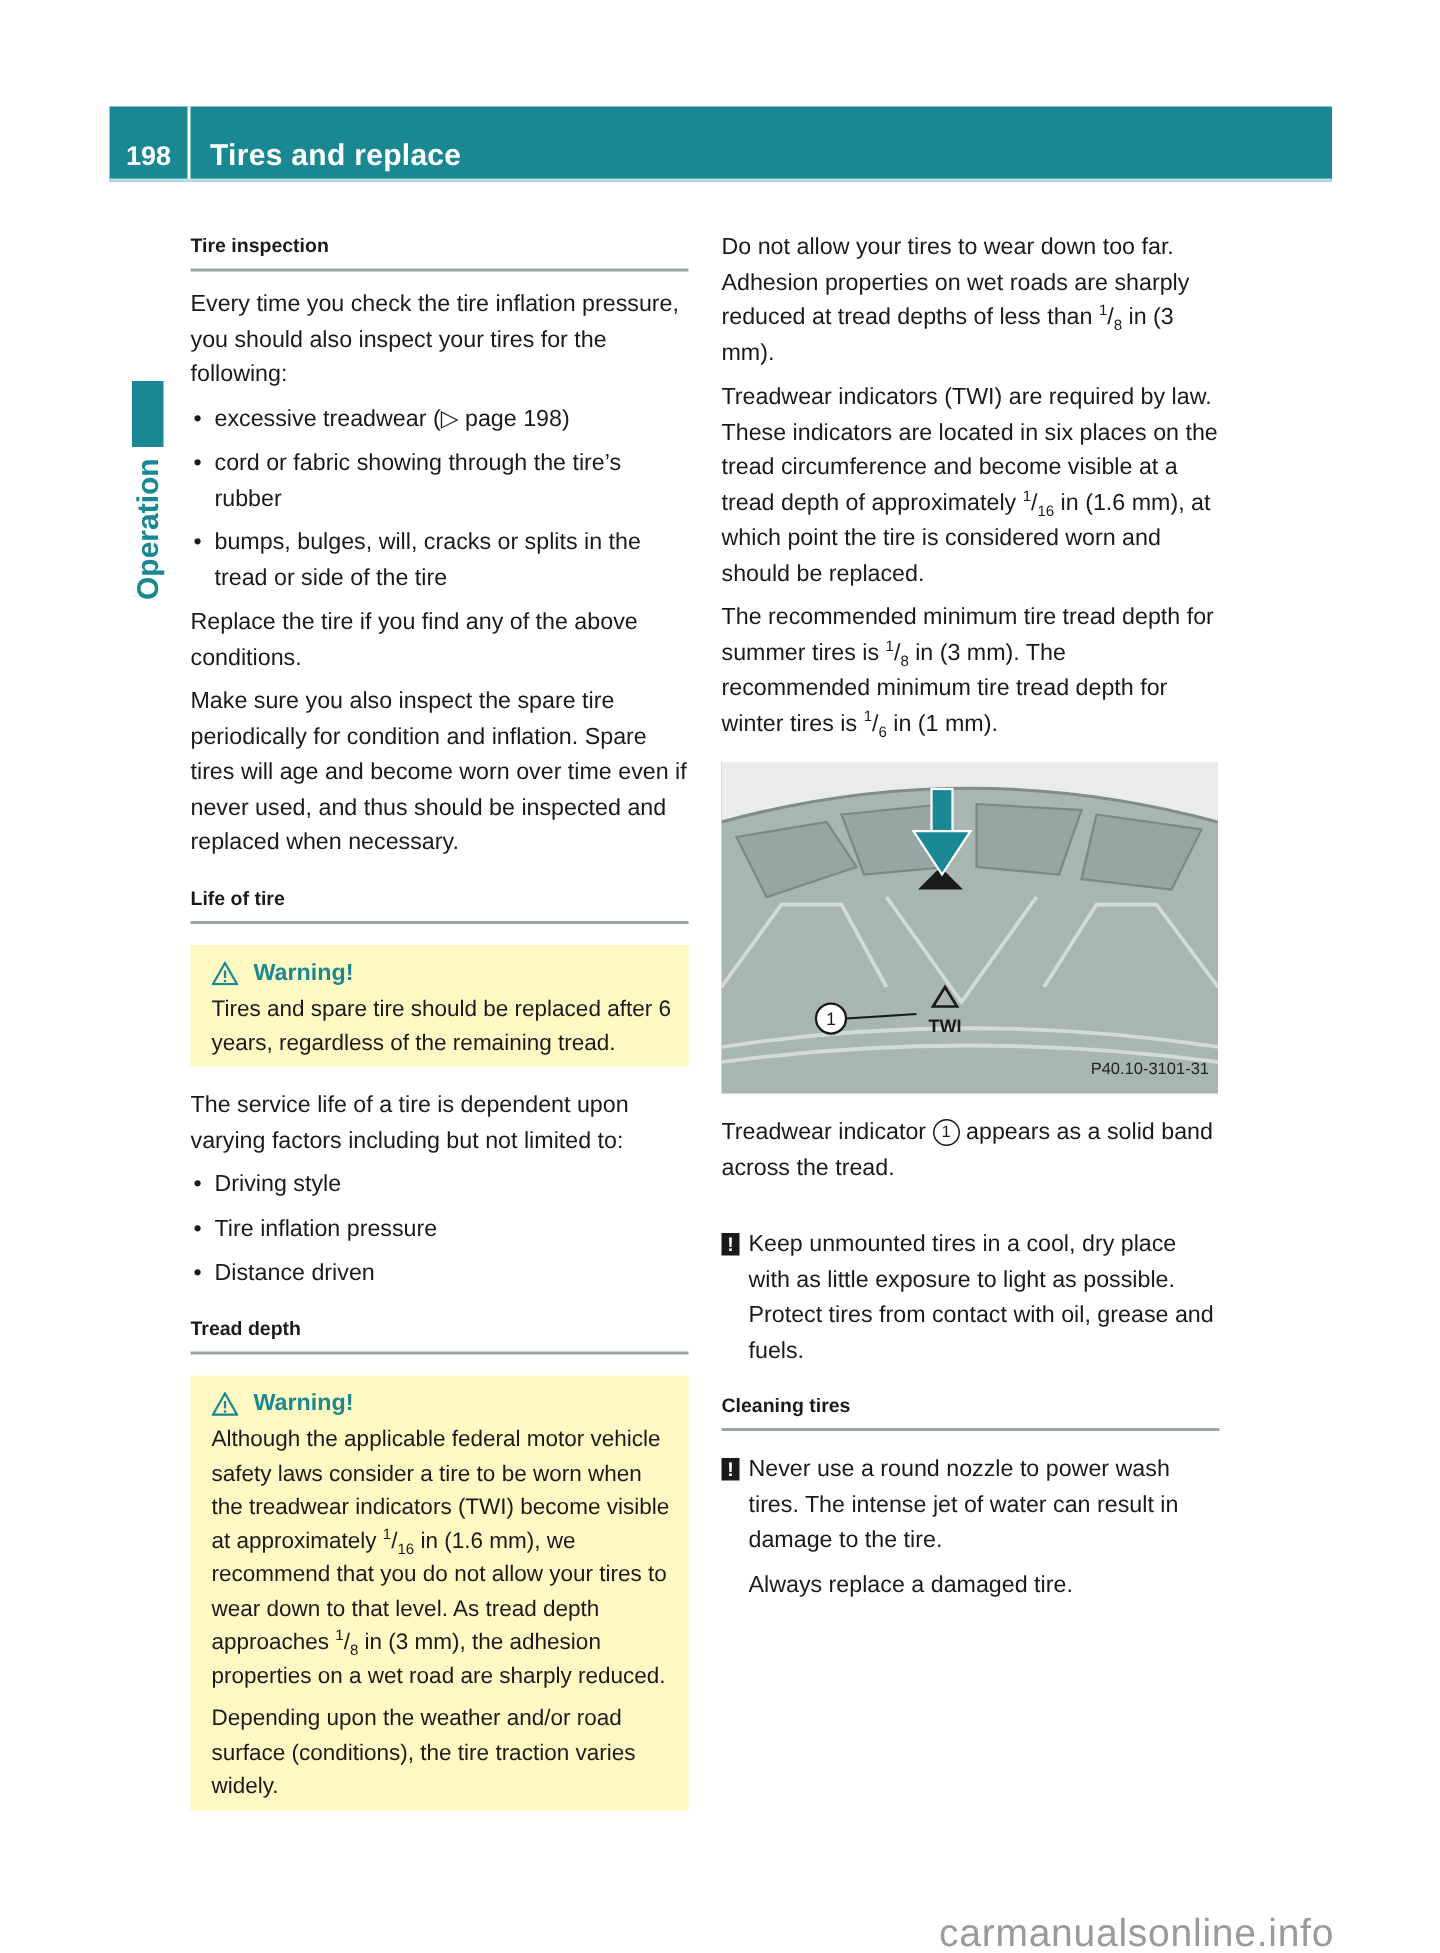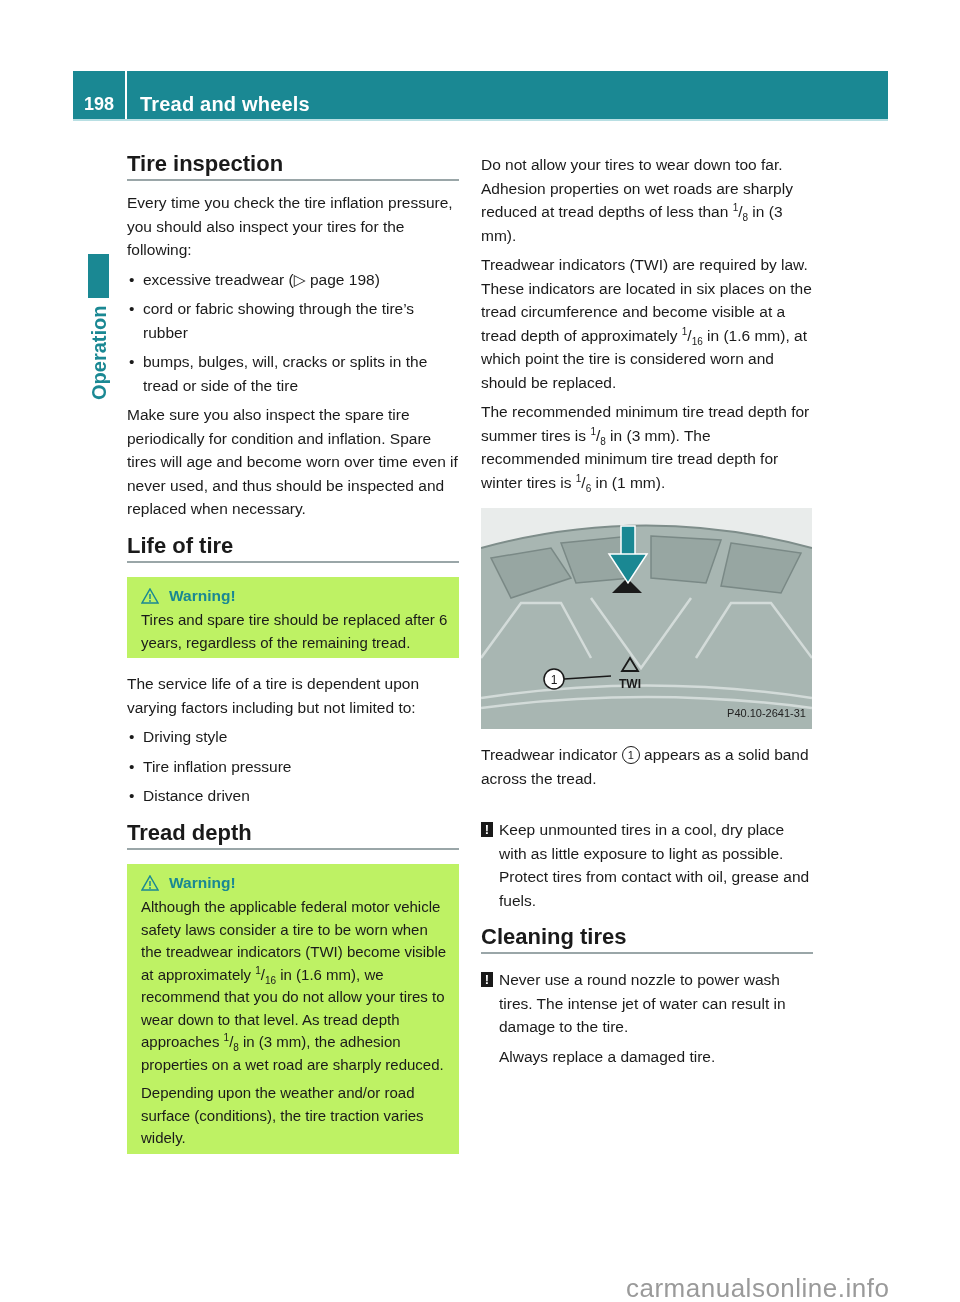--- a/index.html
+++ b/index.html
@@ -13,29 +13,29 @@
   .header .underline { position:absolute; left:0; top:48px; width:815px; height:2px; background:#b8dfe3; }
 
   .side-square { position:absolute; left:88px; top:254px; width:21px; height:44px; background:#1a8893; }
   .side-label { position:absolute; left:88px; top:400px; transform-origin:0 0; transform:rotate(-90deg);
                 color:#1a8893; font-weight:bold; font-size:20px; white-space:nowrap; width:100px; }
 
   .col { position:absolute; width:332px; font-size:15.5px; line-height:23.5px; }
   .col.left { left:127px; top:153px; }
   .col.right { left:481px; top:153px; }
 
-  h2 { font-size:22px; font-weight:bold; margin:0 0 0 0; padding-bottom:4px; border-bottom:2px solid #9aa6a8; line-height:22px; }
+  h2 { font-size:13px; font-weight:bold; margin:0 0 0 0; padding-bottom:4px; border-bottom:2px solid #9aa6a8; line-height:22px; }
   p { margin:0 0 6px 0; }
   .sec { margin-bottom:14px; }
   .bul { position:relative; padding-left:16px; margin:0 0 6px 0; }
   .bul::before { content:"\2022"; position:absolute; left:2px; top:0; }
   sup, sub { font-size:10px; line-height:0; }
   .frac { white-space:nowrap; }
 
-  .warn { background:#bef264; padding:8px 8px 4px 14px; margin:14px 0 14px 0; font-size:15px; line-height:22.5px; }
+  .warn { background:#fef9c3; padding:8px 8px 4px 14px; margin:14px 0 14px 0; font-size:15px; line-height:22.5px; }
   .warn .wh { display:flex; align-items:center; color:#1a8893; font-weight:bold; font-size:15.5px; margin-bottom:2px; }
   .warn .wh svg { margin-right:10px; }
 
   .note { position:relative; padding-left:18px; margin:14px 0 8px 0; }
   .note .bang { position:absolute; left:0; top:4px; width:12px; height:15px; background:#1a1a1a; color:#fff;
                 font-weight:bold; font-size:13px; line-height:15px; text-align:center; }
   .note p { margin:0 0 6px 0; }
 
   .figure { position:relative; width:331px; height:221px; margin:14px 0 14px 0; background:#a9b7b3; overflow:hidden; }
   .figure .code { position:absolute; right:6px; bottom:4px; font-size:11px; color:#222; }
@@ -43,34 +43,35 @@
           font-size:11px; line-height:16px; text-align:center; vertical-align:1px; }
 
   .watermark { position:absolute; left:626px; top:1273px; font-size:26px; color:#9a9a9a; letter-spacing:0.5px; }
 </style>
 </head>
 <body>
 
 <div class="header">
   <div class="pnum">198</div>
   <div class="sep"></div>
-  <div class="title">Tread and wheels</div>
+  <div class="title">Tires and replace</div>
   <div class="underline"></div>
 </div>
 
 <div class="side-square"></div>
 <div class="side-label">Operation</div>
 
 <div class="col left">
   <div class="sec">
     <h2>Tire inspection</h2>
     <p style="margin-top:10px">Every time you check the tire inflation pressure, you should also inspect your tires for the following:</p>
     <div class="bul"><span>excessive treadwear (▷ page 198)</span></div>
     <div class="bul"><span>cord or fabric showing through the tire’s rubber</span></div>
     <div class="bul"><span>bumps, bulges, will, cracks or splits in the tread or side of the tire</span></div>
+    <p>Replace the tire if you find any of the above conditions.</p>
     <p>Make sure you also inspect the spare tire periodically for condition and inflation. Spare tires will age and become worn over time even if never used, and thus should be inspected and replaced when necessary.</p>
   </div>
 
   <div class="sec">
     <h2>Life of tire</h2>
     <div class="warn">
       <div class="wh">
         <svg width="18" height="16" viewBox="0 0 18 16">
             <path d="M9 1 L17 15 L1 15 Z" fill="none" stroke="#1a8893" stroke-width="1.5"></path>
             <line x1="9" y1="6" x2="9" y2="11" stroke="#1a8893" stroke-width="1.5"></line>
@@ -128,21 +129,21 @@
       </g>
       <path d="M131 85 L146 70 L161 85 Z" fill="#1a1a1a"></path>
       <rect x="140" y="18" width="14" height="30" fill="#1a8893" stroke="#ffffff" stroke-width="1.5"></rect>
       <path d="M128 46 L166 46 L147 75 Z" fill="#1a8893" stroke="#ffffff" stroke-width="1.5"></path>
       <circle cx="73" cy="171" r="10" fill="#ffffff" stroke="#1a1a1a" stroke-width="1.5"></circle>
       <text x="73" y="175.5" font-size="12" text-anchor="middle" fill="#1a1a1a" font-family="Liberation Sans, sans-serif">1</text>
       <line x1="83" y1="171" x2="130" y2="168" stroke="#1a1a1a" stroke-width="1.5"></line>
       <path d="M149 150 L157 163 L141 163 Z" fill="none" stroke="#1a1a1a" stroke-width="1.8"></path>
       <text x="149" y="180" font-size="12" font-weight="bold" text-anchor="middle" fill="#1a1a1a" font-family="Liberation Sans, sans-serif">TWI</text>
     </svg>
-    <div class="code">P40.10-2641-31</div>
+    <div class="code">P40.10-3101-31</div>
   </div>
 
   <p style="margin-bottom:28px"><span>Treadwear indicator </span><span class="circ">1</span><span> appears as a solid band across the tread.</span></p>
 
   <div class="sec">
     <div class="note">
       <span class="bang">!</span>
       <p>Keep unmounted tires in a cool, dry place with as little exposure to light as possible. Protect tires from contact with oil, grease and fuels.</p>
     </div>
   </div>

